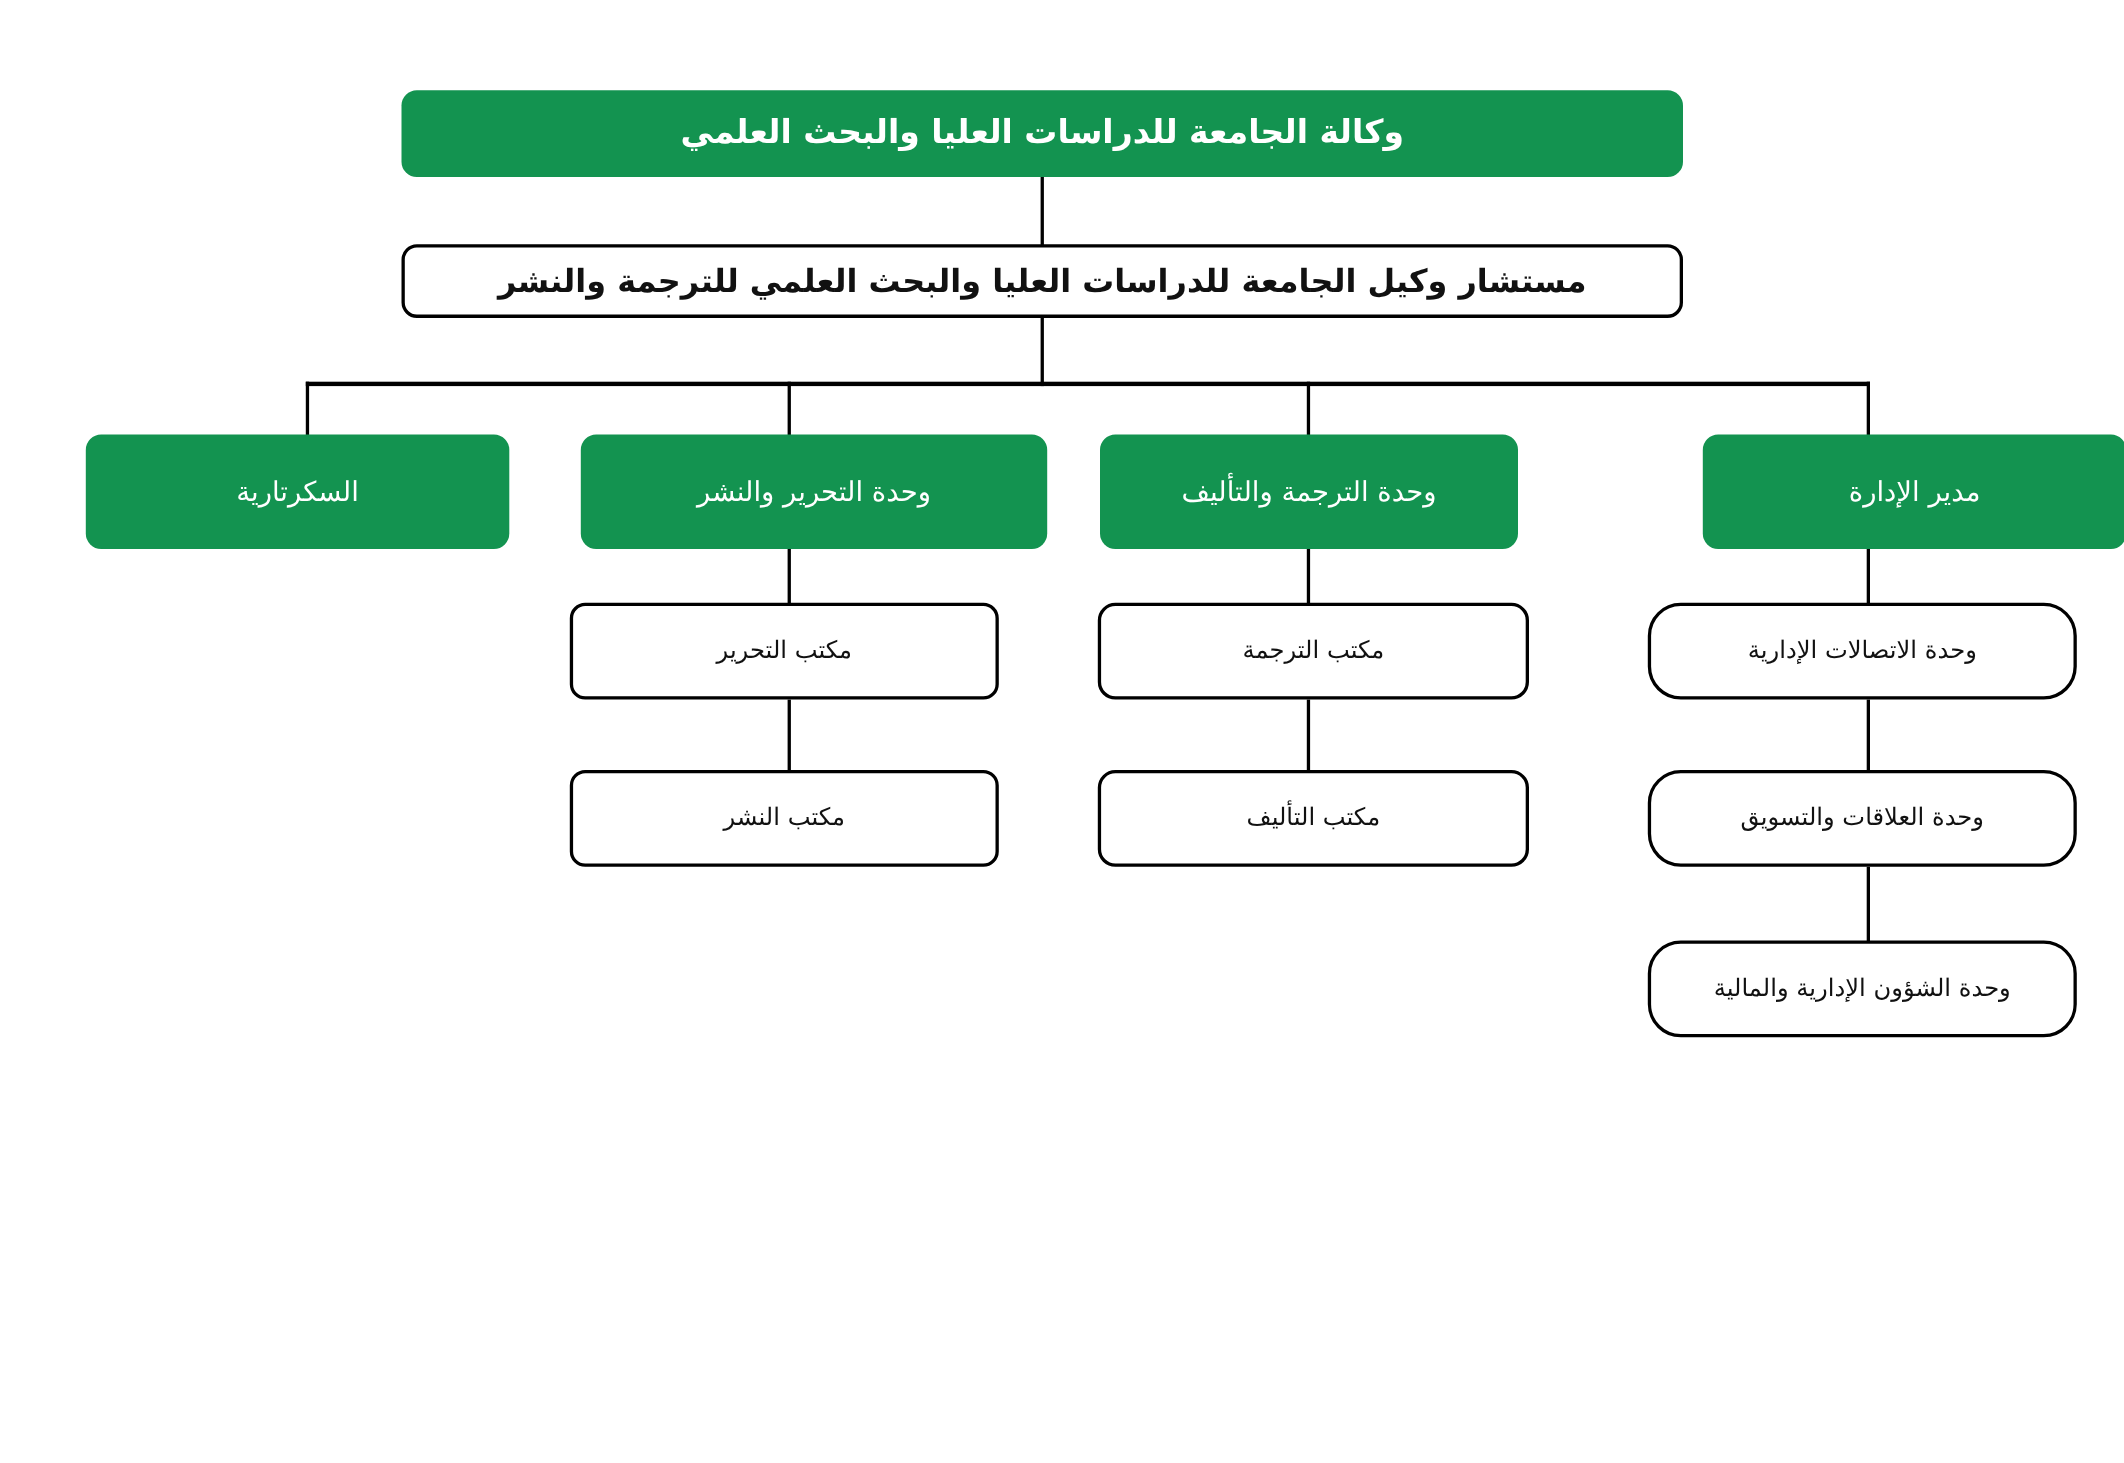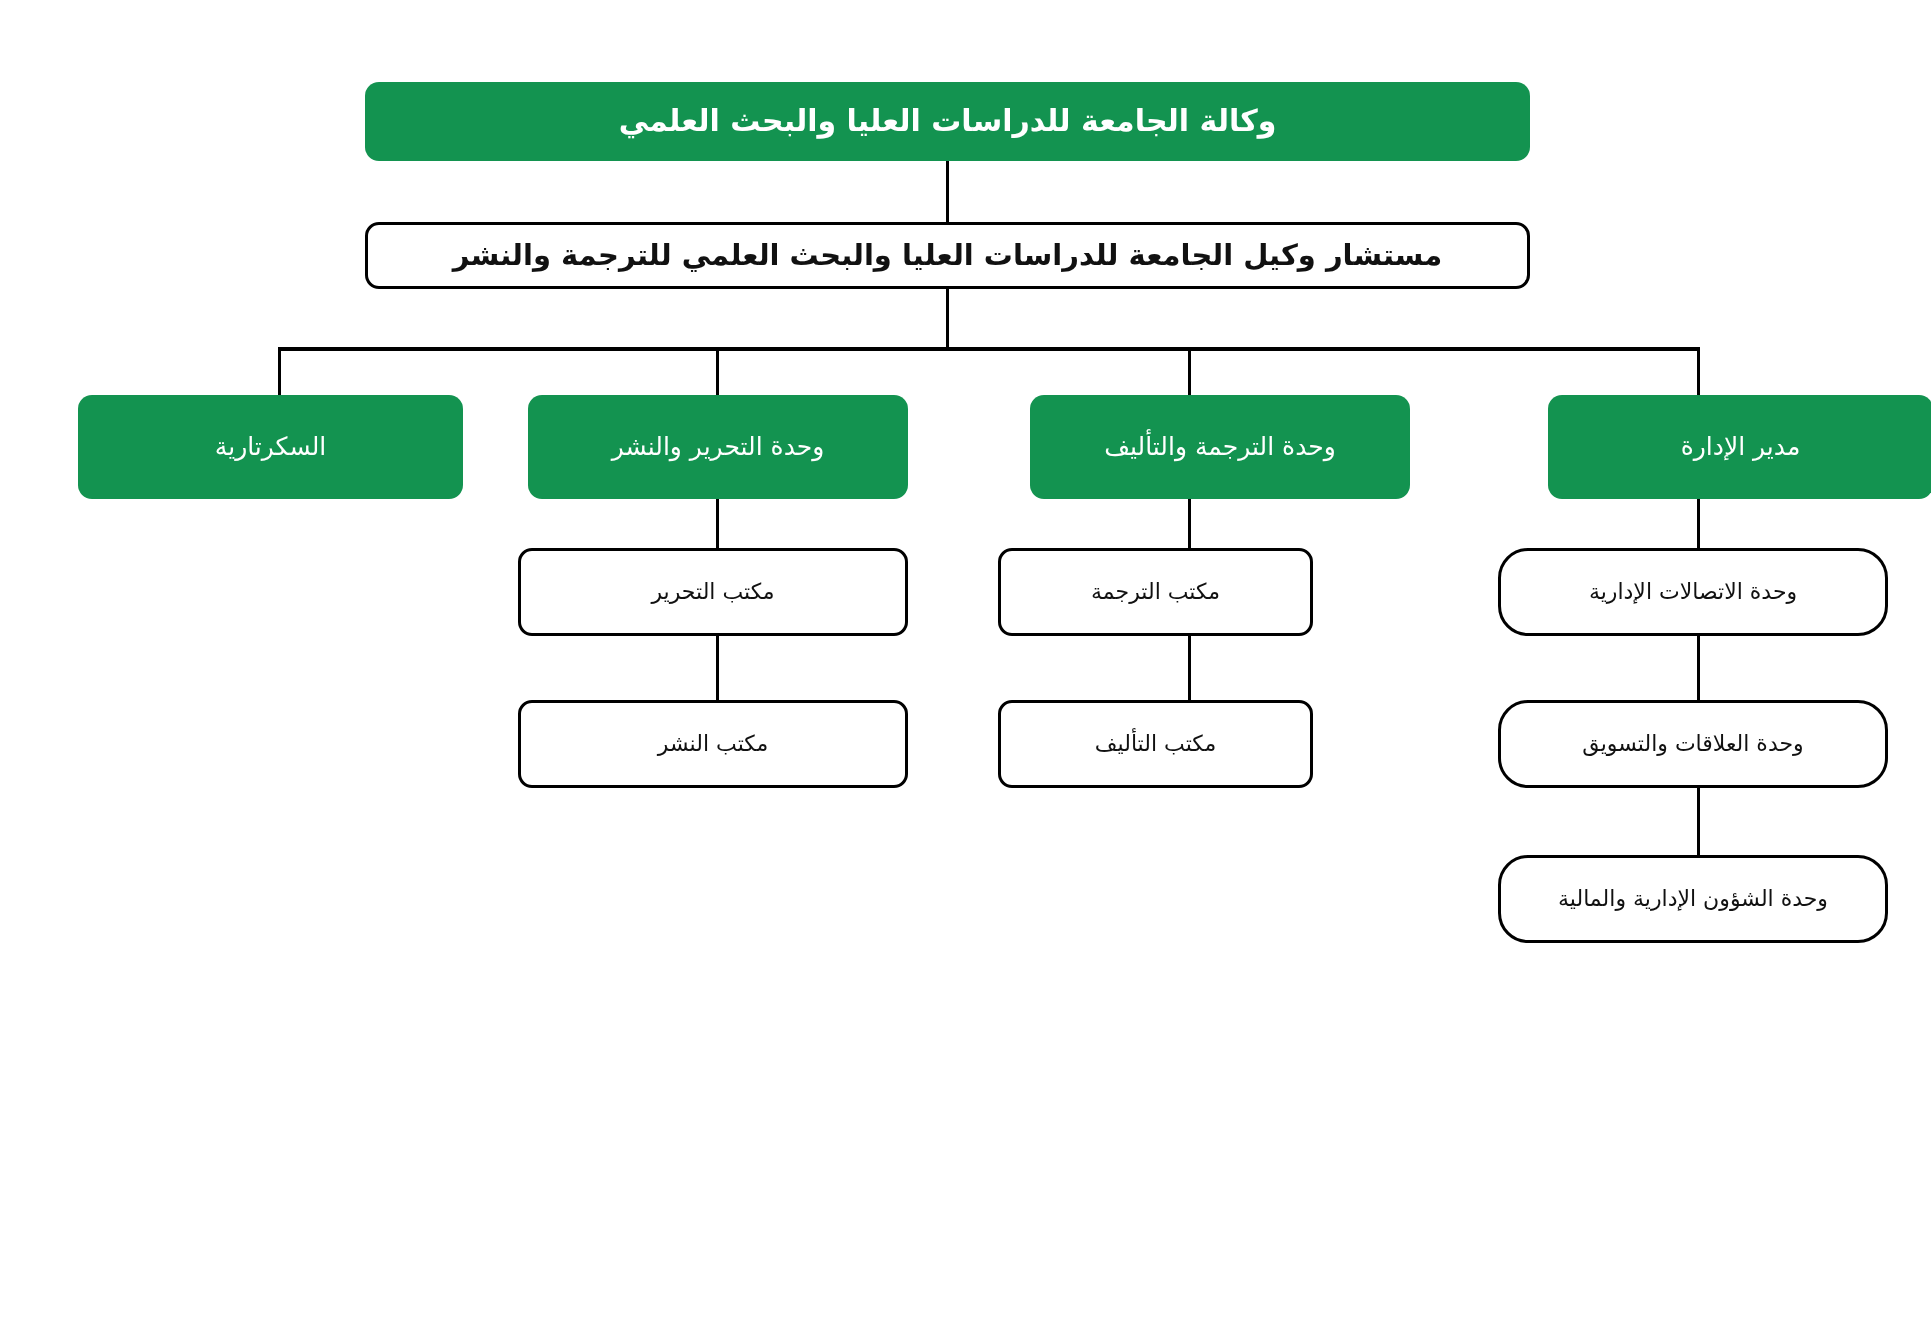--- a/index.html
+++ b/index.html
@@ -38,27 +38,27 @@
   .conn{position:absolute;background:#000000;z-index:1;}
   .conn.v{width:3px;}
   .conn.h{height:4px;}
 
   
   #node-agency{left:365px;top:82px;width:1165px;height:79px;font-size:30px;font-weight:600;}
   #node-advisor{left:365px;top:222px;width:1165px;height:67px;font-size:29px;font-weight:600;}
 
   .lvl2{top:395px;height:104px;font-size:25px;}
   #node-secretariat{left:78px;width:385px;}
-  #node-editing-unit{left:528px;width:380px;}
-  #node-translation-unit{left:1000px;width:380px;margin-left:30px;}
+  #node-editing-unit{left:528px;width:424px;}
+  #node-translation-unit{left:1000px;width:380px;}
   #node-admin-director{left:1500px;width:385px;margin-left:48px;}
 
   .lvl3{height:88px;font-size:22px;}
   .col2{left:518px;width:390px;}
-  .col3{left:998px;width:315px;}
+  .col3{left:998px;width:392px;border-radius:16px;}
   .col4{left:1498px;width:390px;border-radius:30px;}
   .row-a{top:548px;}
   .row-b{top:700px;}
   .row-c{top:855px;}
 </style>
 </head>
 <body>
 
 <div id="chart-root">
 

